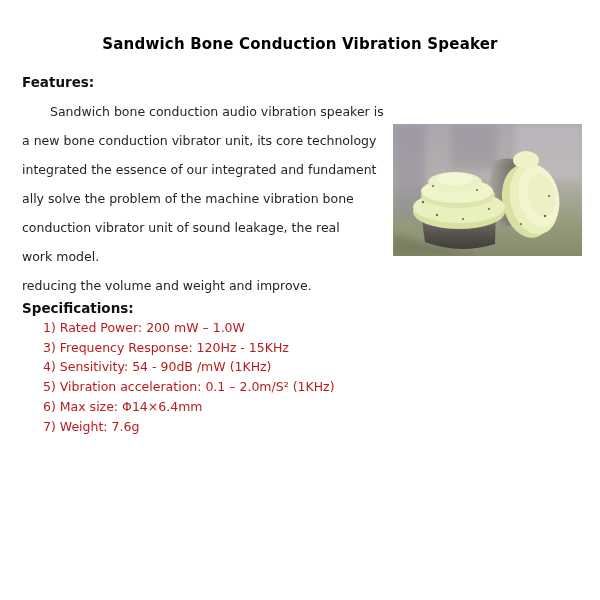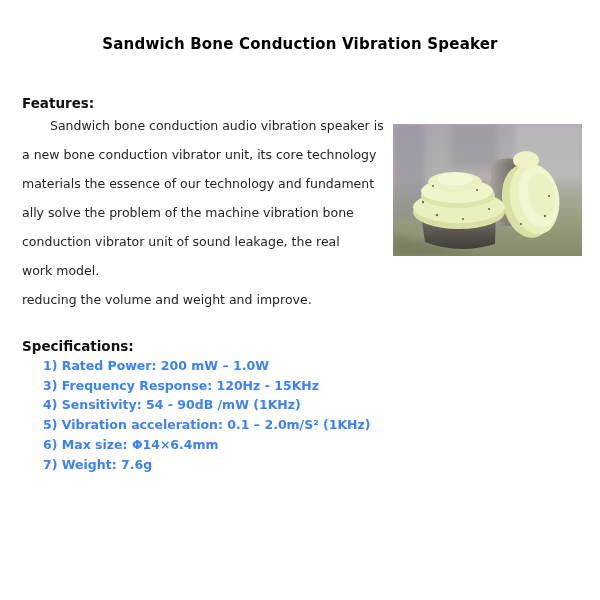--- a/index.html
+++ b/index.html
@@ -22,37 +22,36 @@
     letter-spacing: 0.2px;
     color: #000000;
   }
   .content { padding: 0 22px; }
   .heading {
     font-size: 13.5px;
     line-height: 16px;
     font-weight: bold;
     color: #111111;
   }
-  .features-heading { margin-top: 41px; }
-  .para { }
+  .features-heading { margin-top: 20px; }
+  .para { margin-top: 7px; }
   .line {
     font-size: 12.5px;
     line-height: 29px;
     white-space: nowrap;
     color: #242424;
   }
   .indent { padding-left: 28px; }
-  .spec-heading { margin-top: 24px; }
+  .spec-heading { }
   .spec-list { margin-top: 2px; padding-left: 21px; }
   .spec-line {
     font-size: 12.5px;
     line-height: 19.7px;
     white-space: nowrap;
-    color: #3b82f6;
-    font-weight: bold;
+    color: #b91c1c;
   }
   .photo {
     position: absolute;
     left: 393px;
     top: 124px;
     width: 189px;
     height: 132px;
     overflow: hidden;
   }
   .photo svg { display: block; }
@@ -64,21 +63,21 @@
 
   <h1 class="title">Sandwich Bone Conduction Vibration Speaker</h1>
 
   <div class="content">
 
     <div class="heading features-heading">Features:</div>
 
     <div class="para">
       <div class="line indent">Sandwich bone conduction audio vibration speaker is</div>
       <div class="line">a new bone conduction vibrator unit, its core technology</div>
-      <div class="line">materials the essence of our technology and fundament</div>
+      <div class="line">integrated the essence of our integrated and fundament</div>
       <div class="line">ally solve the problem of the machine vibration bone</div>
       <div class="line">conduction vibrator unit of sound leakage, the real</div>
       <div class="line">work model.</div>
       <div class="line">reducing the volume and weight and improve.</div>
     </div>
 
     <div class="heading spec-heading">Specifications:</div>
 
     <div class="spec-list">
       <div class="spec-line">1) Rated Power: 200 mW – 1.0W</div>

